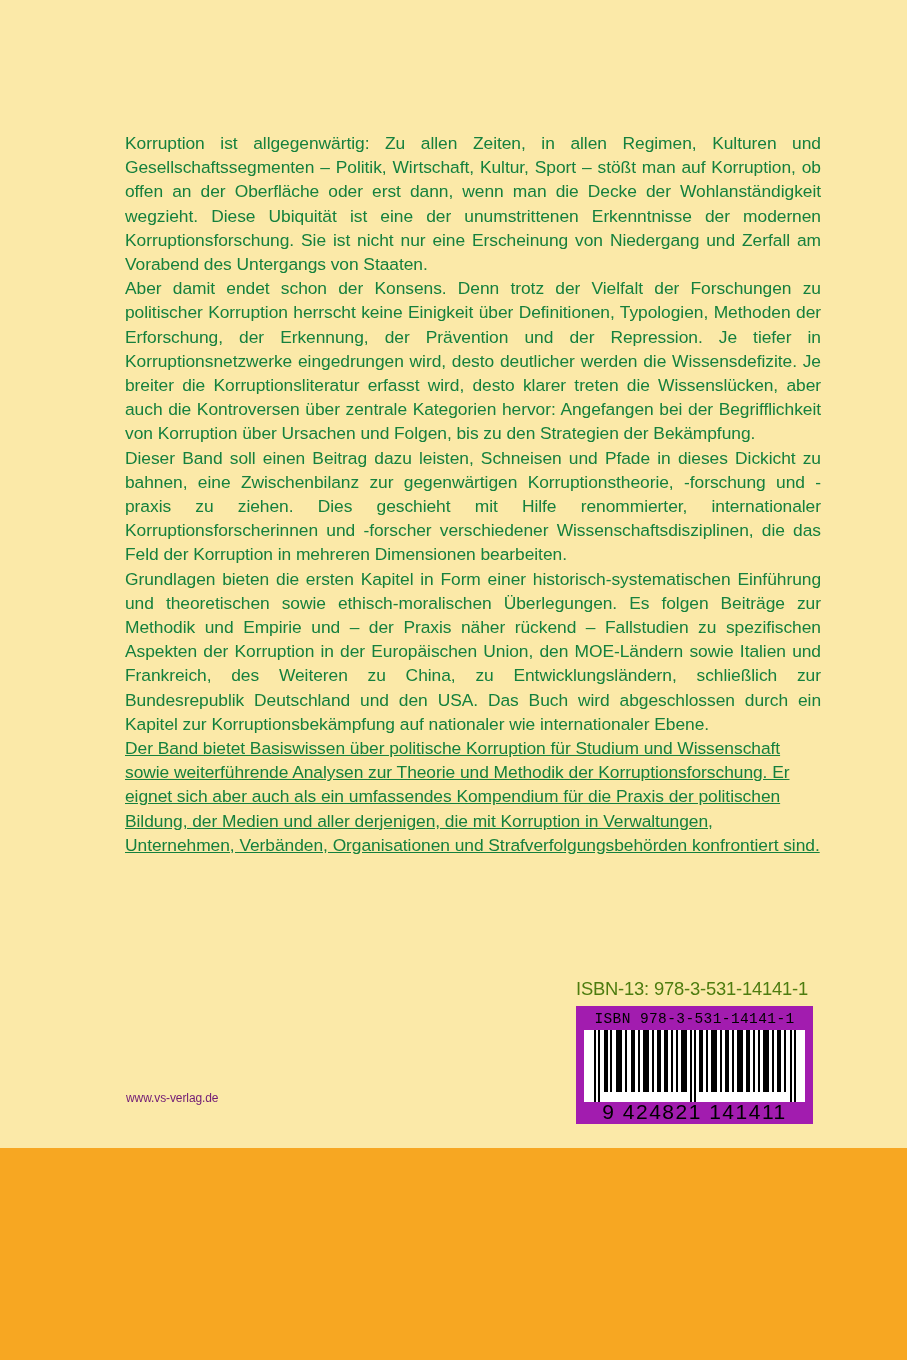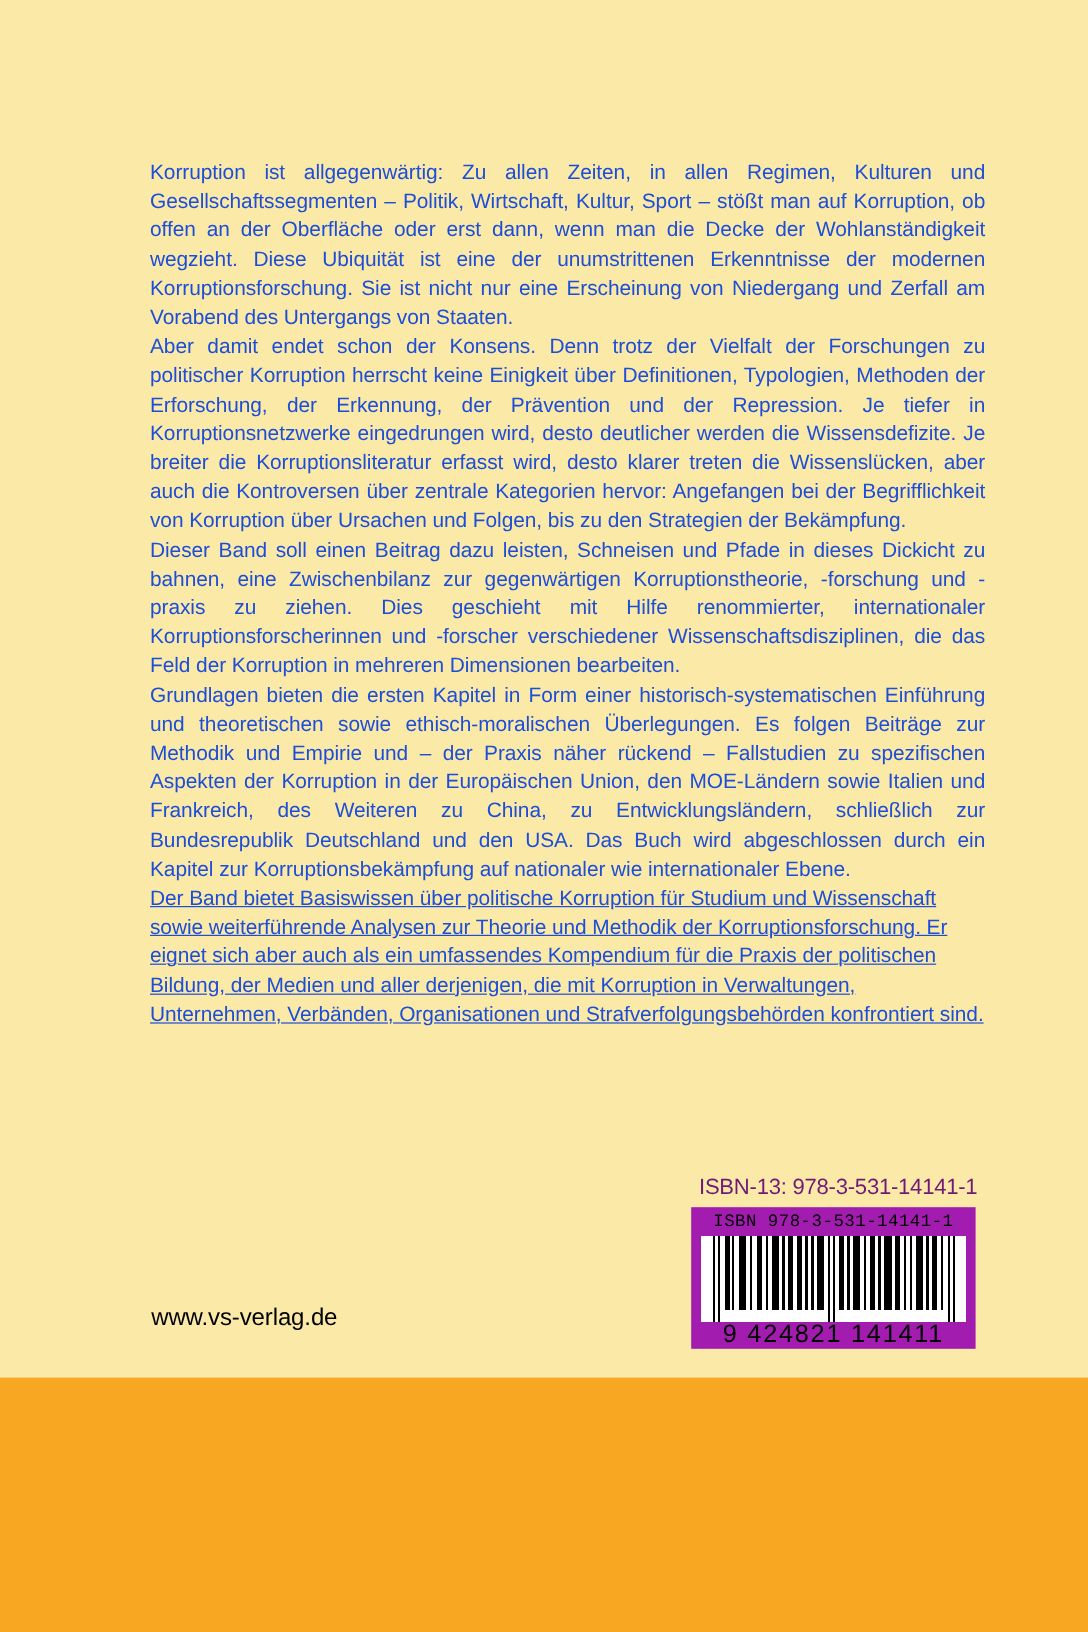--- a/index.html
+++ b/index.html
@@ -34,21 +34,21 @@
     position: absolute;
     left: 125px;
     top: 131px;
     width: 696px;
   }
 
   .blurb p {
     margin: 0;
     font-size: 17.4px;
     line-height: 24.2px;
-    color: #1d4ed8;
+    color: #15803d;
     text-align: justify;
     text-justify: inter-word;
     letter-spacing: -0.05px;
     -webkit-hyphens: none;
     hyphens: none;
   }
 
   .blurb p:last-child {
     text-align: left;
     text-decoration: underline;
@@ -57,22 +57,21 @@
   .isbn-area {
     position: absolute;
     left: 576px;
     top: 978px;
     width: 245px;
   }
 
   .isbn-line {
     font-size: 18.4px;
     line-height: 22px;
-    color: #701a75;
-    text-align: center;
+    color: #4d7c0f;
     font-weight: 400;
     letter-spacing: -0.2px;
     white-space: nowrap;
   }
 
   .barcode-box {
     margin-top: 6px;
     background: #a21caf;
     padding: 5px 8px 4px 8px;
     box-sizing: border-box;
@@ -106,23 +105,23 @@
     text-align: center;
     letter-spacing: 1.5px;
     white-space: nowrap;
     margin-top: -1px;
   }
 
   .website {
     position: absolute;
     left: 126px;
     top: 1088px;
-    font-size: 20px;
+    font-size: 12px;
     line-height: 20px;
-    color: #000000;
+    color: #701a75;
     letter-spacing: -0.1px;
     white-space: nowrap;
   }
 </style>
 </head>
 <body>
 
 <div class="cover">
 
   <div class="blurb">

